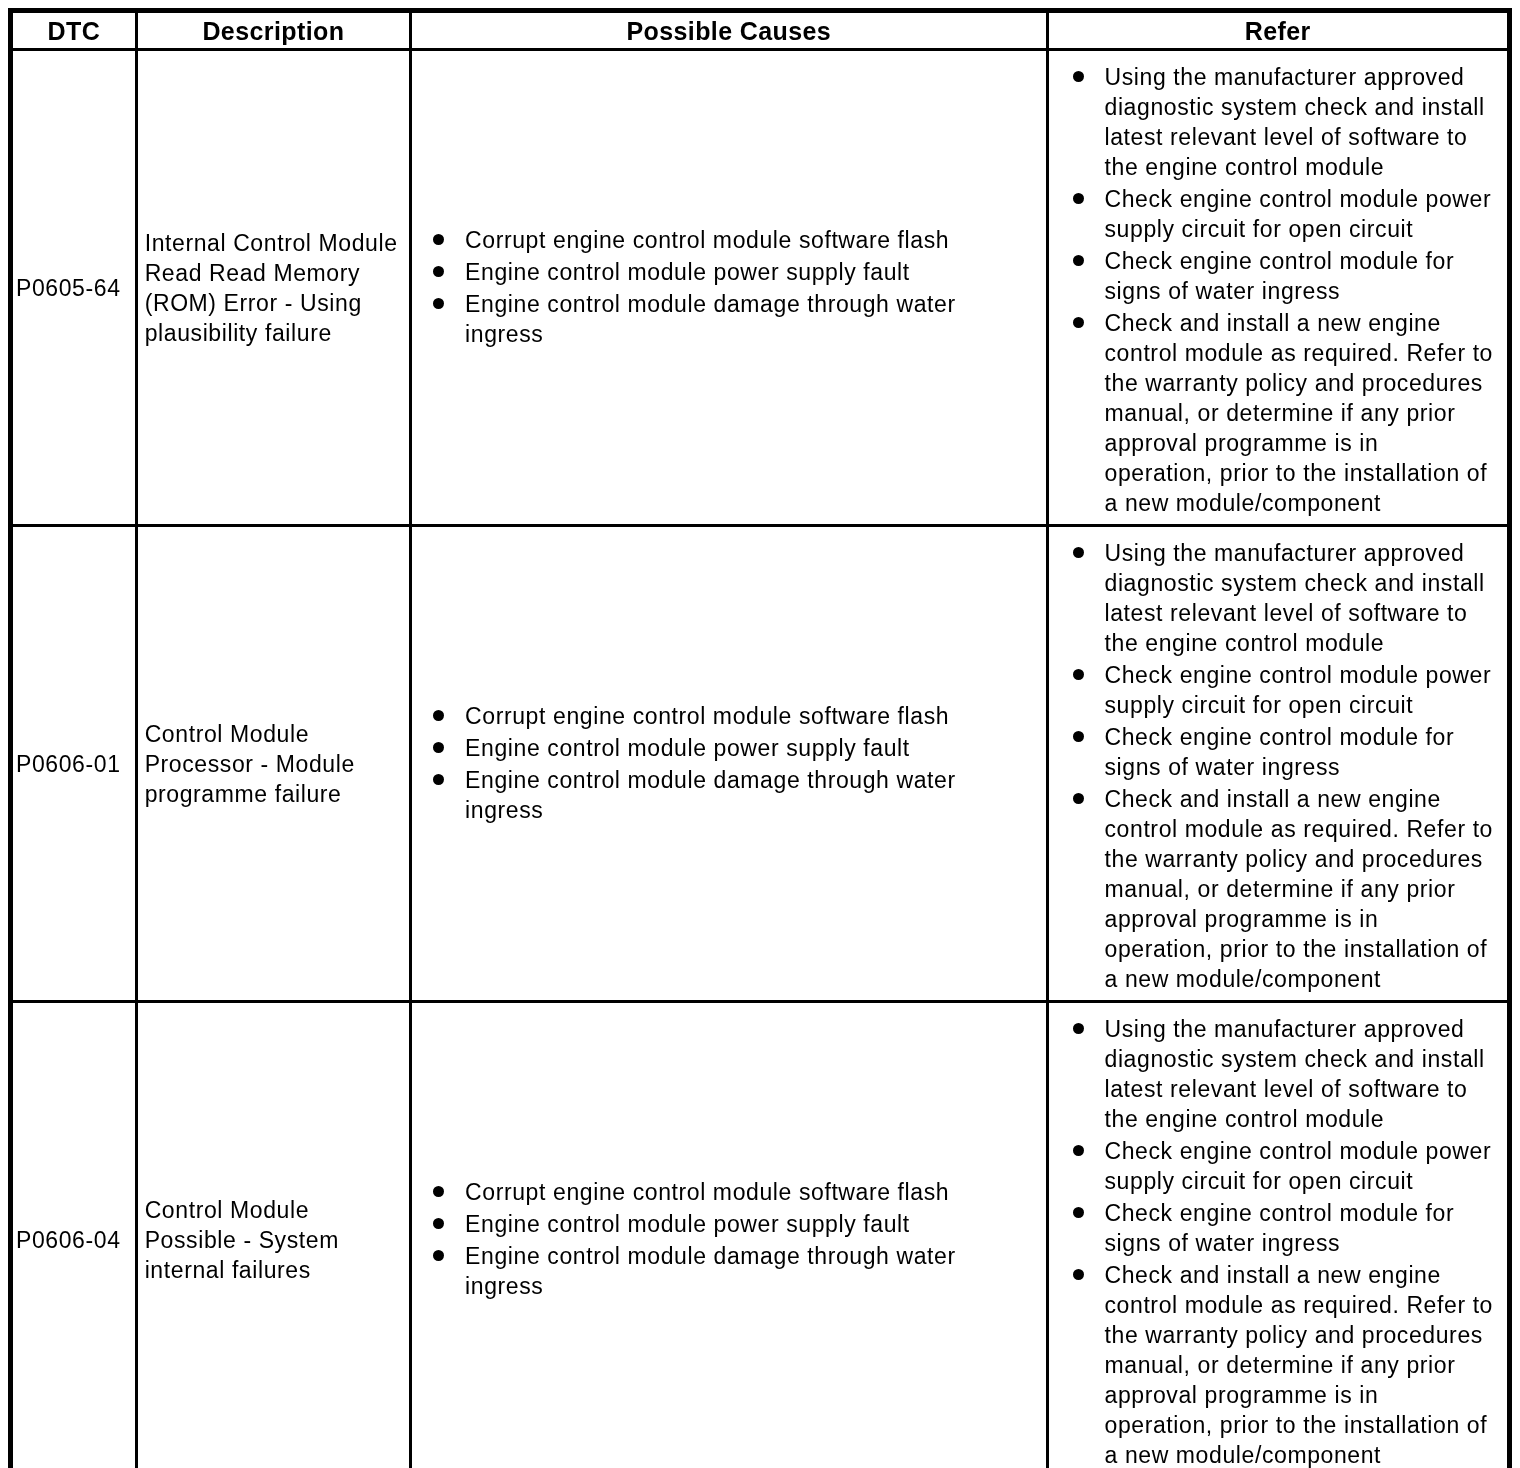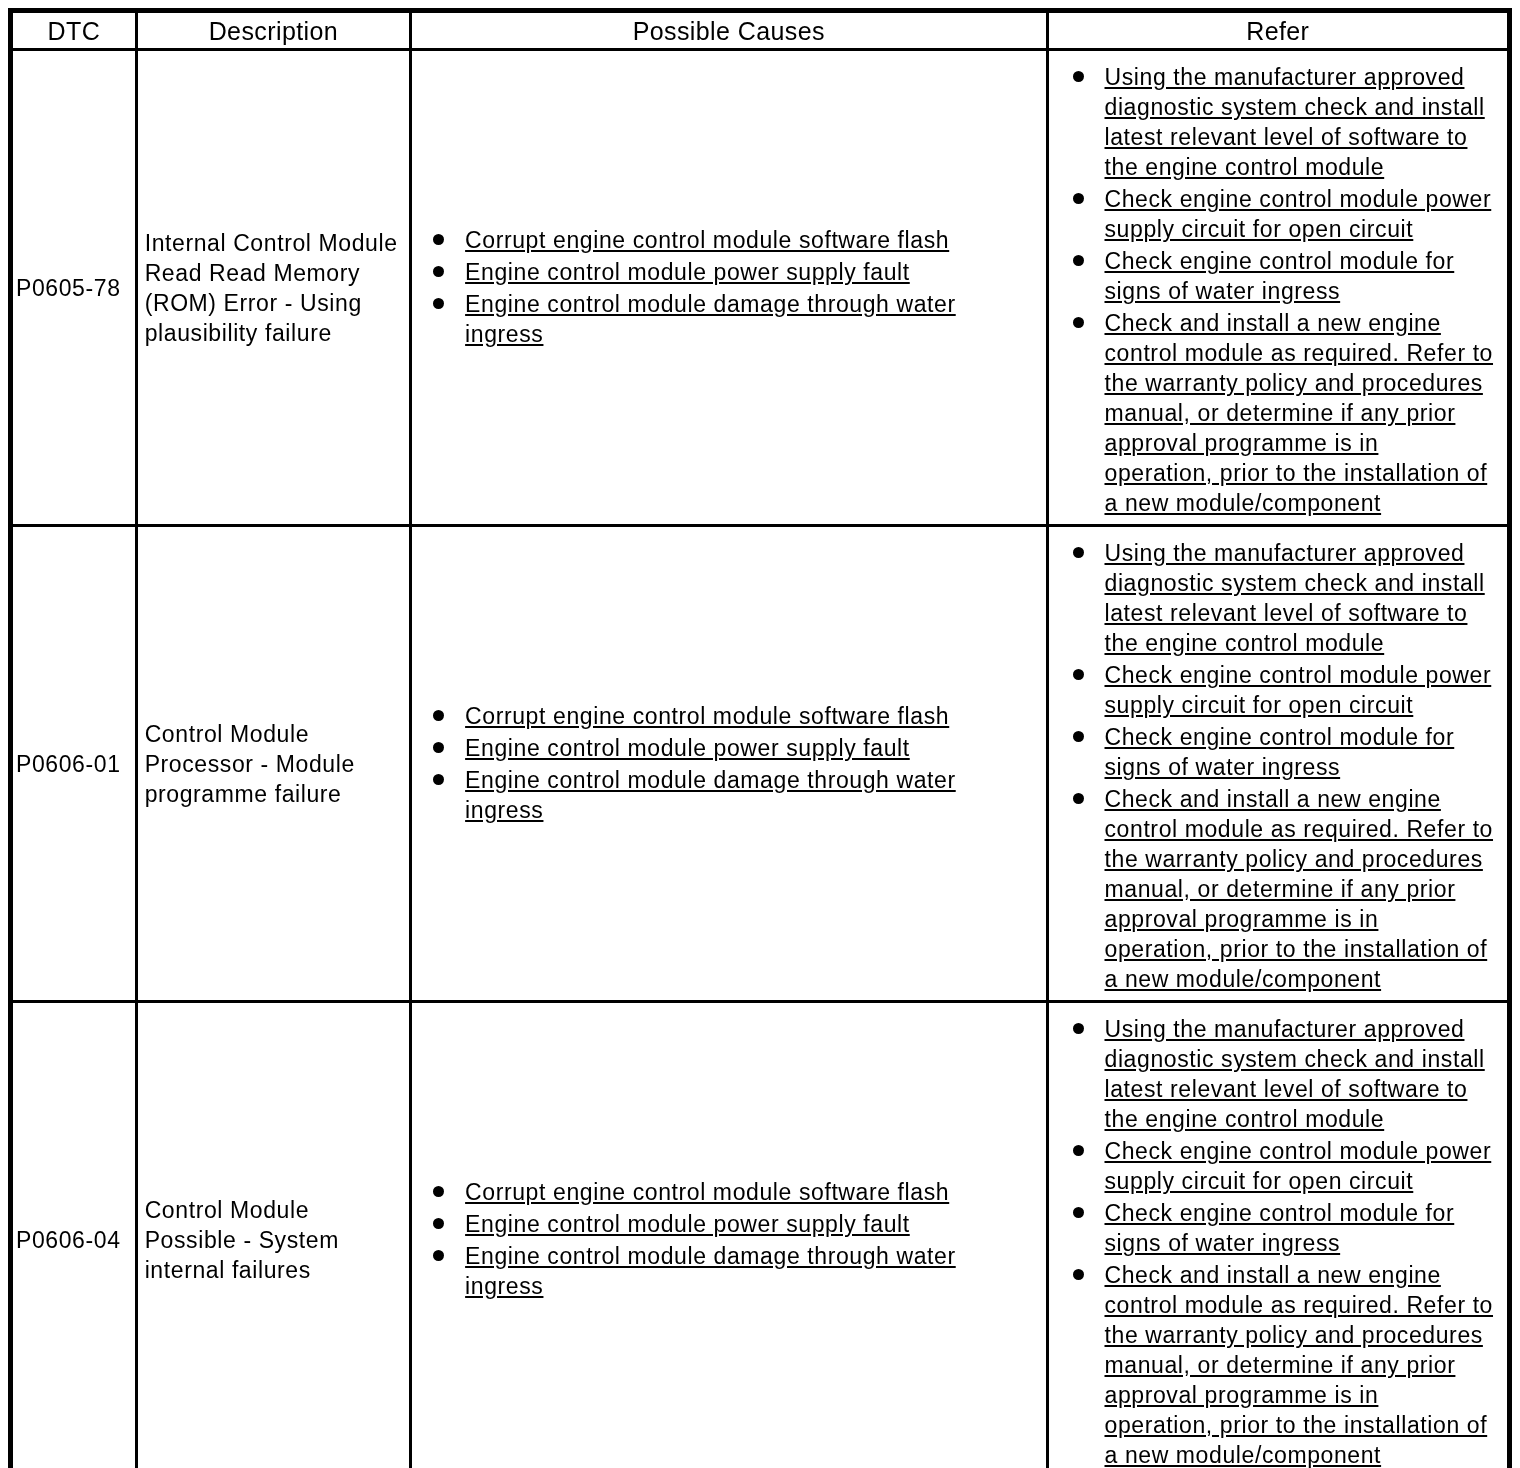--- a/index.html
+++ b/index.html
@@ -34,42 +34,41 @@
     font-size: 23px;
     letter-spacing: 0.6px;
     line-height: 30px;
     vertical-align: middle;
     padding: 0;
   }
   tr.header-row { height: 39px; }
   tr.body-row { height: 467px; }
   th {
     font-size: 25px;
-    font-weight: normal;
+    font-weight: bold;
     text-align: center;
     letter-spacing: 0.4px;
     padding: 2px 2px;
   }
   td.cell-dtc { padding-left: 3px; }
   td.cell-desc { padding-left: 7px; padding-right: 4px; }
   td.cell-causes { padding-left: 20px; padding-right: 4px; }
   td.cell-action {
     vertical-align: top;
     padding: 11px 4px 4px 23px;
   }
   ul.bullet-list {
     list-style: none;
     margin: 0;
     padding: 0;
   }
   ul.bullet-list li {
     position: relative;
     padding-left: 33px;
     margin-bottom: 2px;
-    text-decoration: underline;
   }
   .bullet {
     position: absolute;
     left: 1px;
     top: 9px;
     width: 11px;
     height: 11px;
     border-radius: 50%;
     background: #000000;
   }
@@ -90,21 +89,21 @@
       <tr class="header-row">
         <th>DTC</th>
         <th>Description</th>
         <th>Possible Causes</th>
         <th>Refer</th>
       </tr>
     </thead>
     <tbody>
 
       <tr class="body-row">
-        <td class="cell-dtc">P0605-78</td>
+        <td class="cell-dtc">P0605-64</td>
         <td class="cell-desc">
           <div class="lines">
               <div class="line">Internal Control Module</div>
               <div class="line">Read Read Memory</div>
               <div class="line">(ROM) Error - Using</div>
               <div class="line">plausibility failure</div>
             </div>
         </td>
         <td class="cell-causes">
           <ul class="bullet-list">

